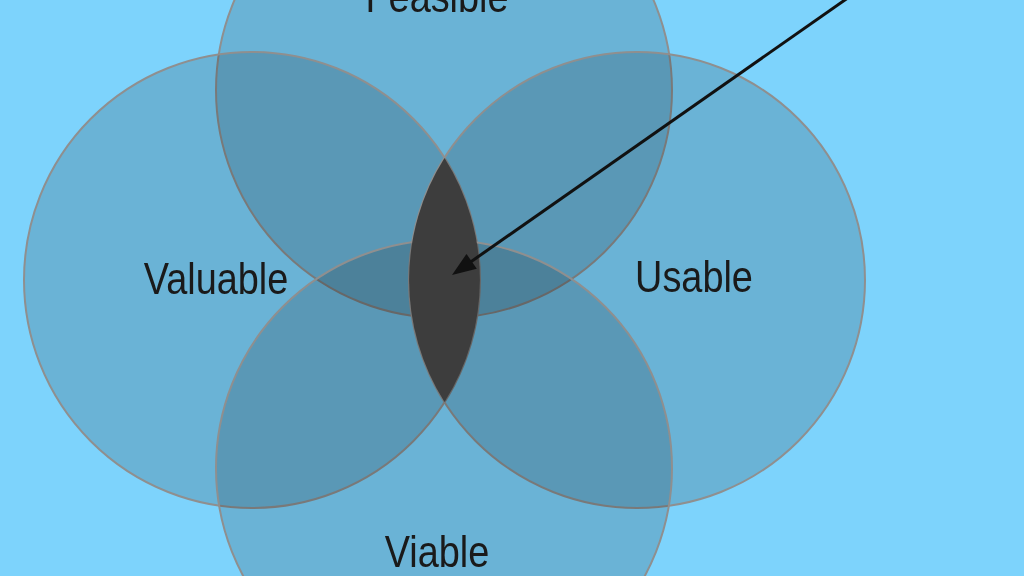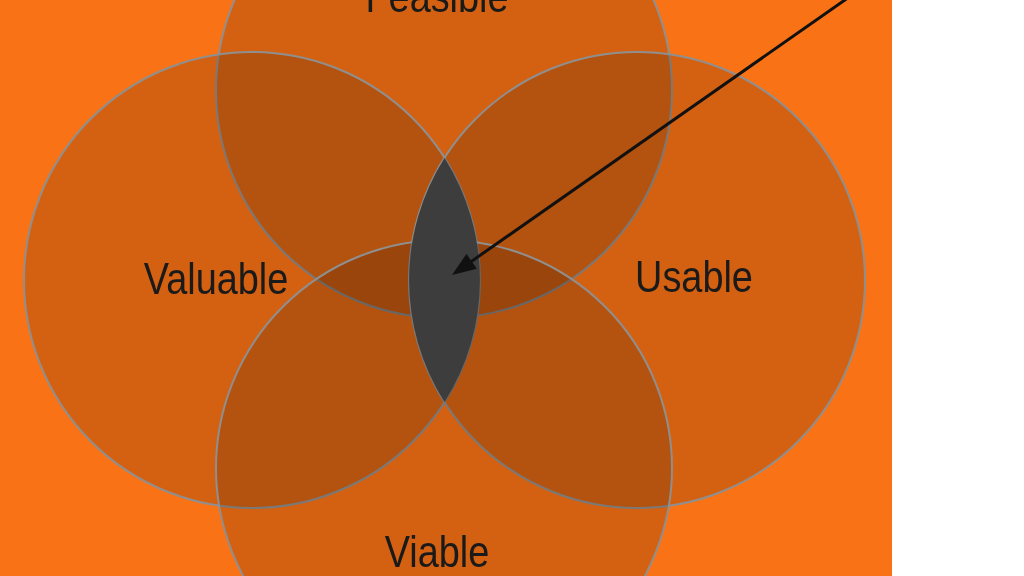--- a/index.html
+++ b/index.html
@@ -3,23 +3,23 @@
 <meta charset="utf-8">
 <style>
   html, body {
     margin: 0;
     padding: 0;
     background: #ffffff;
     overflow: hidden;
   }
   .stage {
     position: relative;
-    width: 892px;
+    width: 1024px;
     height: 576px;
-    background: #f97316;
+    background: #7dd3fc;
     overflow: hidden;
     font-family: "Liberation Sans", sans-serif;
   }
   .stage svg {
     position: absolute;
     left: 0;
     top: 0;
     display: block;
   }
   .venn-circle {

